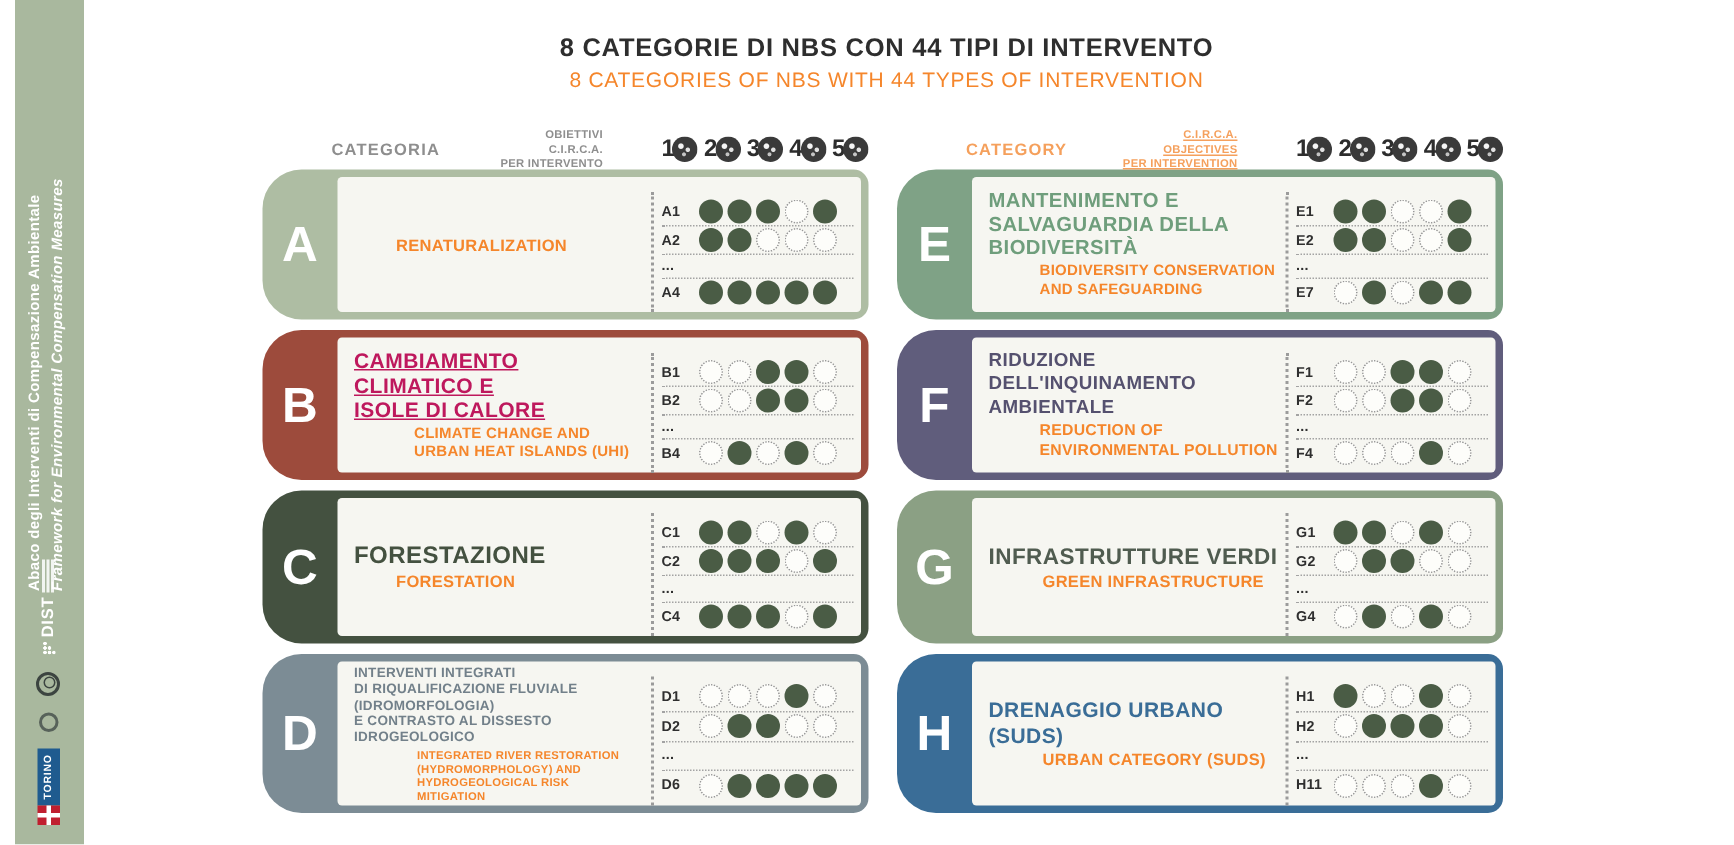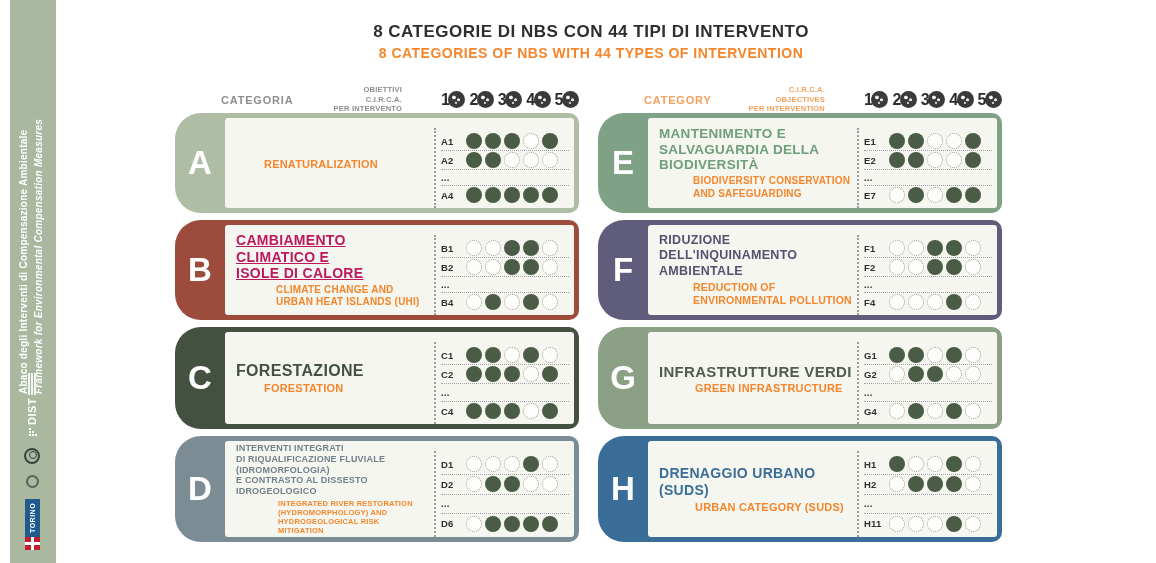--- a/index.html
+++ b/index.html
@@ -37,31 +37,31 @@
      radial-gradient(circle at 2px 5px,#fff 0 1px,transparent 1.4px),
      radial-gradient(circle at 5px 5px,#fff 0 1px,transparent 1.4px),
      radial-gradient(circle at 2px 8px,#fff 0 1px,transparent 1.4px);}
   .logo-dist .dist-word{color:#fff;font-weight:800;font-size:11px;letter-spacing:.5px;}
   .logo-dist .fineprint{display:flex;flex-direction:column;gap:1.5px;}
   .logo-dist .fineprint i{display:block;width:22px;height:1.6px;background:rgba(255,255,255,.85);}
 
   
   .main-title{position:absolute;left:156px;top:22px;width:870px;text-align:center;}
   .main-title .it{font-size:17px;font-weight:800;color:#2e2e2e;letter-spacing:.5px;}
-  .main-title .en{font-size:14px;font-weight:700;color:#f5862b;letter-spacing:.5px;margin-top:3px;}
+  .main-title .en{font-size:14px;font-weight:400;color:#f5862b;letter-spacing:.5px;margin-top:3px;}
 
   
   .col{position:absolute;top:86px;width:404px;}
   .col.left{left:175px;}
   .col.right{left:598px;}
   .col-header{height:27px;display:flex;align-items:center;gap:32px;}
   .cat-label{margin-left:46px;font-size:11px;font-weight:bold;letter-spacing:.8px;color:#8e8e8e;}
   .col.right .cat-label{color:#f5a05c;}
   .obj-label{margin-left:auto;font-size:7.5px;font-weight:bold;color:#8e8e8e;text-align:right;white-space:pre-line;line-height:1.25;letter-spacing:.2px;}
-  .col.right .obj-label{color:#f5a05c;}
+  .col.right .obj-label{color:#f5a05c;text-decoration:underline;}
   .obj-icons{display:flex;align-items:center;margin-left:3px;}
   .obj-num{font-size:16px;font-weight:800;color:#2d2d2d;margin-left:4px;letter-spacing:-.5px;}
   .obj-circle{width:17px;height:17px;border-radius:50%;margin-left:-1px;flex:none;background:
       radial-gradient(circle at 35% 38%, rgba(255,255,255,.95) 0 1.5px, transparent 2.2px),
       radial-gradient(circle at 62% 52%, rgba(255,255,255,.85) 0 1.2px, transparent 1.8px),
       radial-gradient(circle at 47% 70%, rgba(255,255,255,.7) 0 1px, transparent 1.6px),
       #3a3a3a;}
 
   
   .cards{margin-top:0;}

